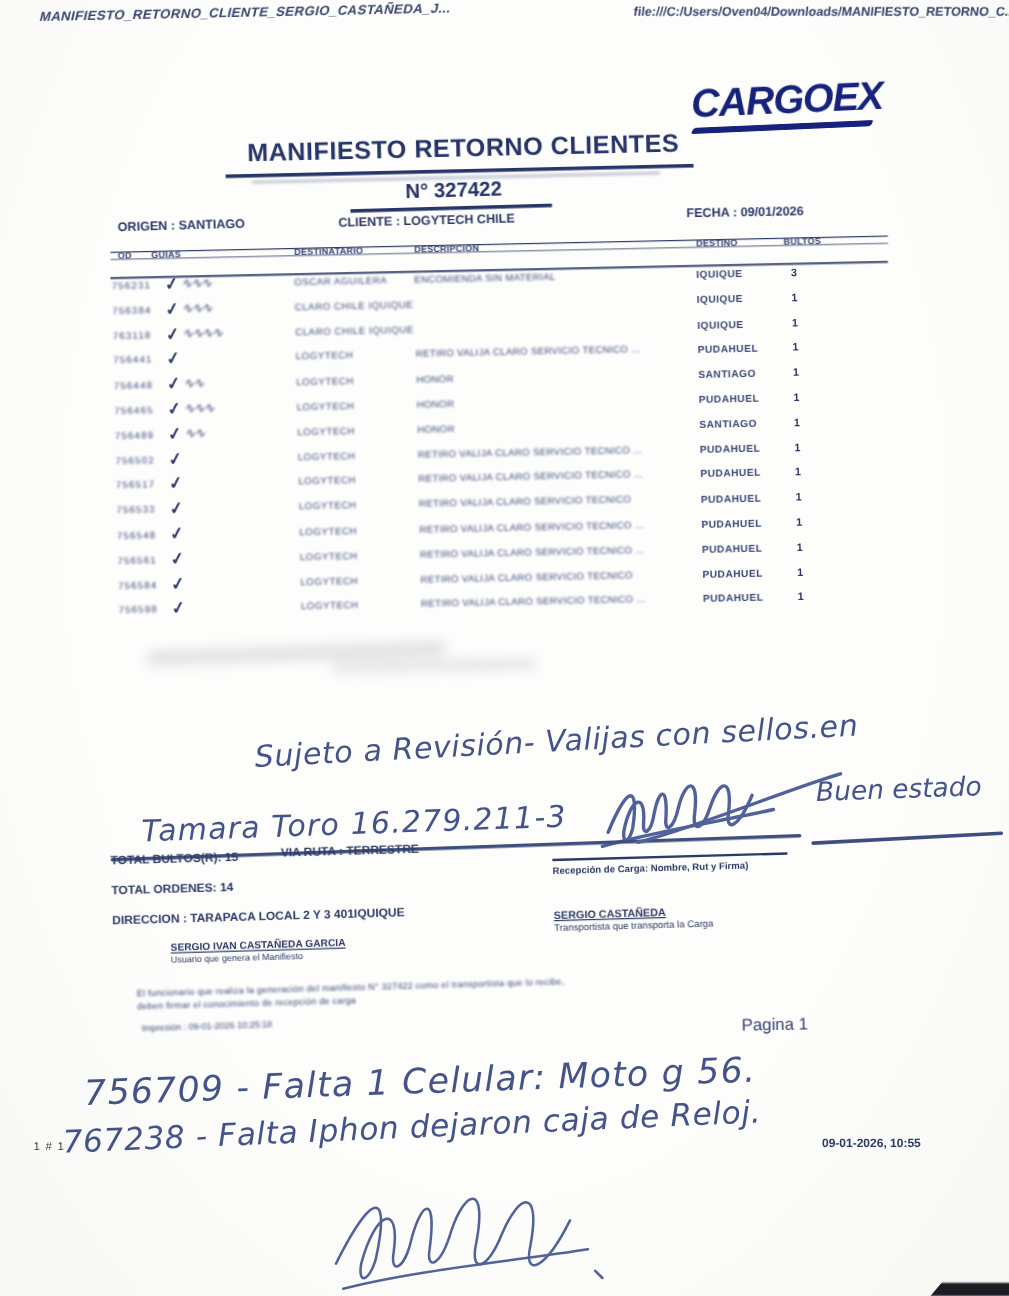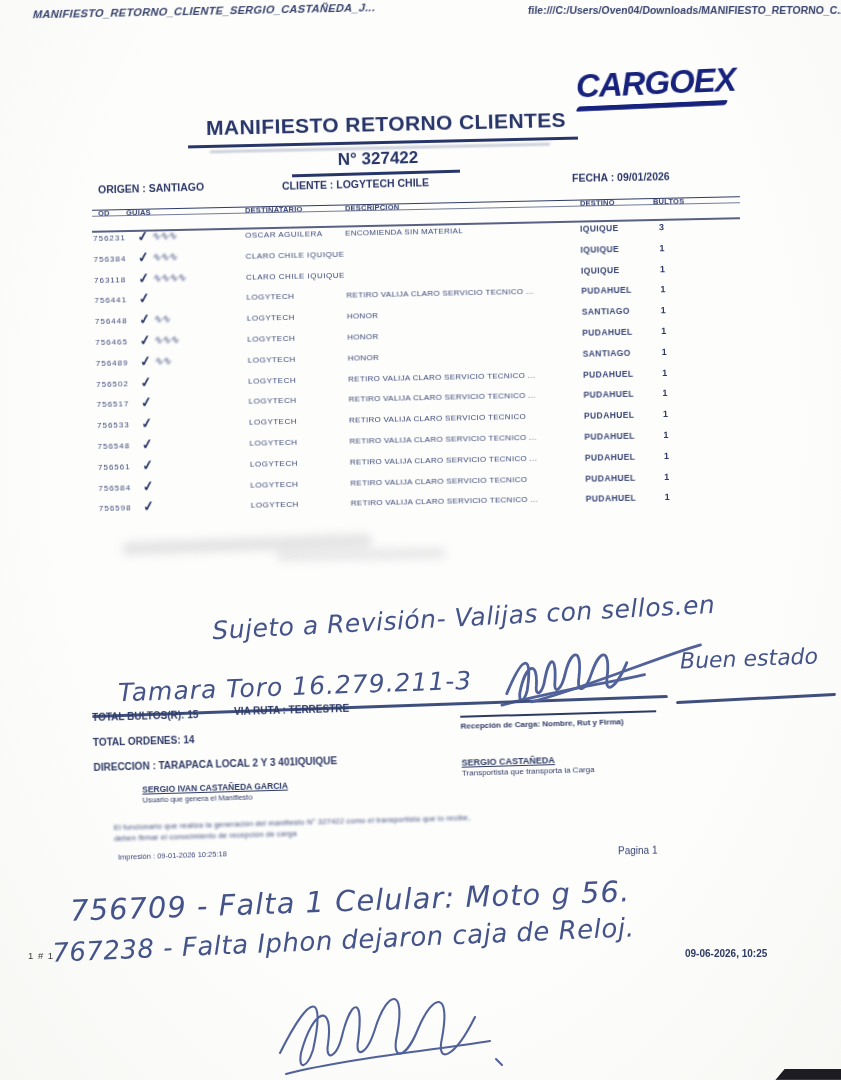--- a/index.html
+++ b/index.html
@@ -90,21 +90,21 @@
   .gen-role{left:48px;top:85px;font-size:7.5px;font-weight:normal;filter:blur(.6px);}
   .recep-line{left:368px;top:14px;width:196px;height:1.8px;background:#2e3a66;}
   .recep-label{left:368px;top:20px;font-size:8px;filter:blur(.4px);}
   .trans-name{left:368px;top:56px;font-size:9px;text-decoration:underline;filter:blur(.4px);}
   .trans-role{left:368px;top:67px;font-size:8px;font-weight:normal;filter:blur(.45px);}
   .sig-recep{left:430px;top:-46px;transform:rotate(-6deg);}
   
   .legal{left:114px;top:817px;font-size:7.5px;color:#3b4878;line-height:11px;
     transform:rotate(-1.6deg);filter:blur(.85px);letter-spacing:.2px;}
   .impresion{left:118px;top:851px;font-size:7.5px;color:#3b4878;transform:rotate(-1.8deg);filter:blur(.7px);}
-  .pagina{left:618px;top:845px;font-size:10px;color:#364272;transform:rotate(-1deg);filter:blur(.4px);}
+  .pagina{left:618px;top:845px;font-size:14px;color:#364272;transform:rotate(-1deg);filter:blur(.4px);}
   
   .hw-b1{left:70px;top:884px;font-size:29px;transform:rotate(-2deg);letter-spacing:1px;white-space:nowrap;}
   .hw-b2{left:52px;top:925px;font-size:26px;transform:rotate(-2.5deg);letter-spacing:.5px;white-space:nowrap;}
   .stamp-time{left:685px;top:948px;font-size:10px;font-weight:bold;color:#2e3a66;}
   .copy-marker{left:28px;top:950px;font-size:9.5px;color:#3a3a3a;letter-spacing:1px;}
   .sig-big{left:178px;top:975px;}
   .corner-wedge{right:0;bottom:0;width:75px;height:11px;background:#1c1c22;
     transform:skewX(-40deg) translateX(14px);filter:blur(.6px);}
   svg.sig{overflow:visible;}
   svg.sig path{fill:none;stroke:#51629b;stroke-linecap:round;}
@@ -292,20 +292,20 @@
 
 <div class="abs legal">
   <div>El funcionario que realiza la generación del manifiesto N° 327422 como el transportista que lo recibe,</div>
   <div>deben firmar el conocimiento de recepción de carga</div>
 </div>
 <div class="abs impresion">Impresión : 09-01-2026 10:25:18</div>
 <div class="abs pagina">Pagina 1</div>
 
 <div class="abs hand hw-b1">756709 - Falta 1 Celular: Moto g 56.</div>
 <div class="abs hand hw-b2">767238 - Falta Iphon dejaron caja de Reloj.</div>
-<div class="abs stamp-time">09-06-2026, 10:25</div>
+<div class="abs stamp-time">09-01-2026, 10:55</div>
 <div class="abs copy-marker">1 # 1</div>
 <svg class="abs sig sig-big" width="420" height="105" viewBox="0 0 160 70">
   <path stroke-width="1.4" d="M8,52 C30,8 38,14 30,50 C26,62 20,64 22,52 C30,22 44,18 40,46 C38,58 46,56 50,38 C56,16 64,14 60,44 C58,56 66,54 72,34 C80,10 92,8 86,40 C82,58 92,56 100,36 C110,12 122,10 116,42 C112,60 124,56 138,28"></path>
   <path stroke-width="1.4" d="M12,66 C50,56 110,50 148,44"></path>
   <path stroke-width="1.4" d="M152,56 l4,4"></path>
 </svg>
 <div class="abs corner-wedge"></div>
 
 </body></html>

